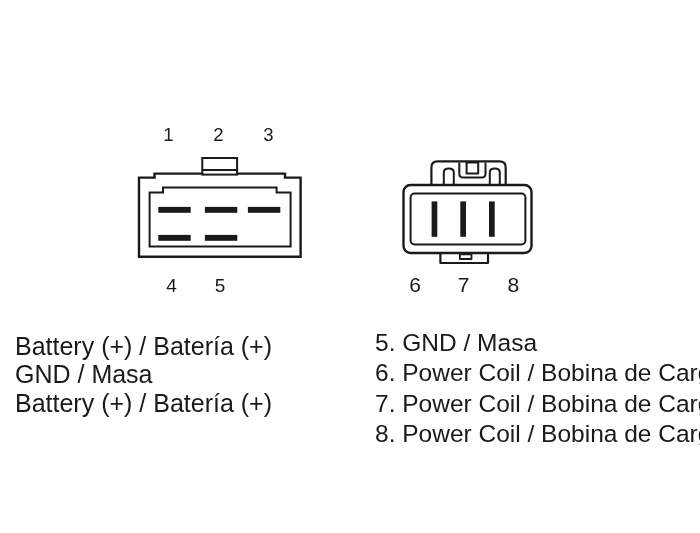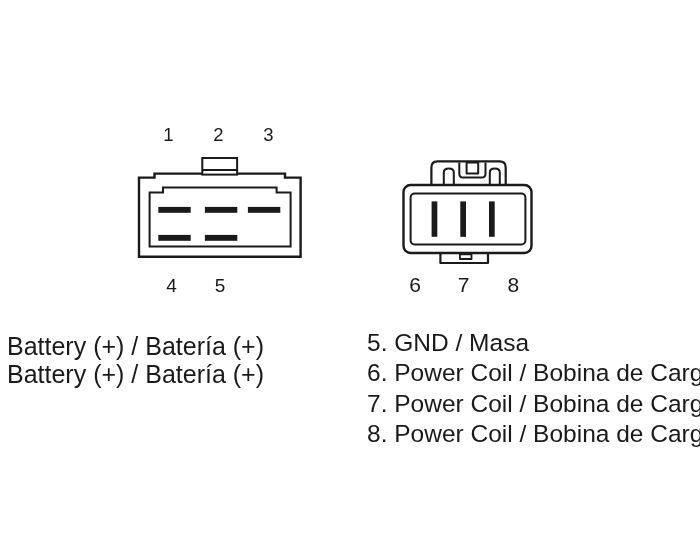--- a/index.html
+++ b/index.html
@@ -14,20 +14,21 @@
   }
   .diagram-svg { position: absolute; left: 0; top: 0; }
   .pin-num {
     fill: var(--ink);
     font-family: "Liberation Sans", "DejaVu Sans", sans-serif;
   }
   .legend {
     position: absolute;
     color: var(--ink);
     white-space: nowrap;
+    margin-left: 8px;
   }
   .legend-left {
     left: 7px;
     top: 332px;
     font-size: 25px;
     line-height: 28.3px;
   }
   .legend-right {
     left: 367px;
     top: 328px;
@@ -93,20 +94,21 @@
       <g stroke="none" text-anchor="middle">
         <text class="pin-num" x="415" y="291.8" font-size="21">6</text>
         <text class="pin-num" x="463.5" y="291.8" font-size="21">7</text>
         <text class="pin-num" x="513.3" y="291.8" font-size="21">8</text>
       </g>
     </g>
   </svg>
 
   <div class="legend legend-left">
     <div>Battery (+) / Batería (+)</div>
+    <div>GND / Masa</div>
     <div>Battery (+) / Batería (+)</div>
   </div>
 
   <div class="legend legend-right">
     <div>5. GND / Masa</div>
     <div>6. Power Coil / Bobina de Carga</div>
     <div>7. Power Coil / Bobina de Carga</div>
     <div>8. Power Coil / Bobina de Carga</div>
   </div>
 

